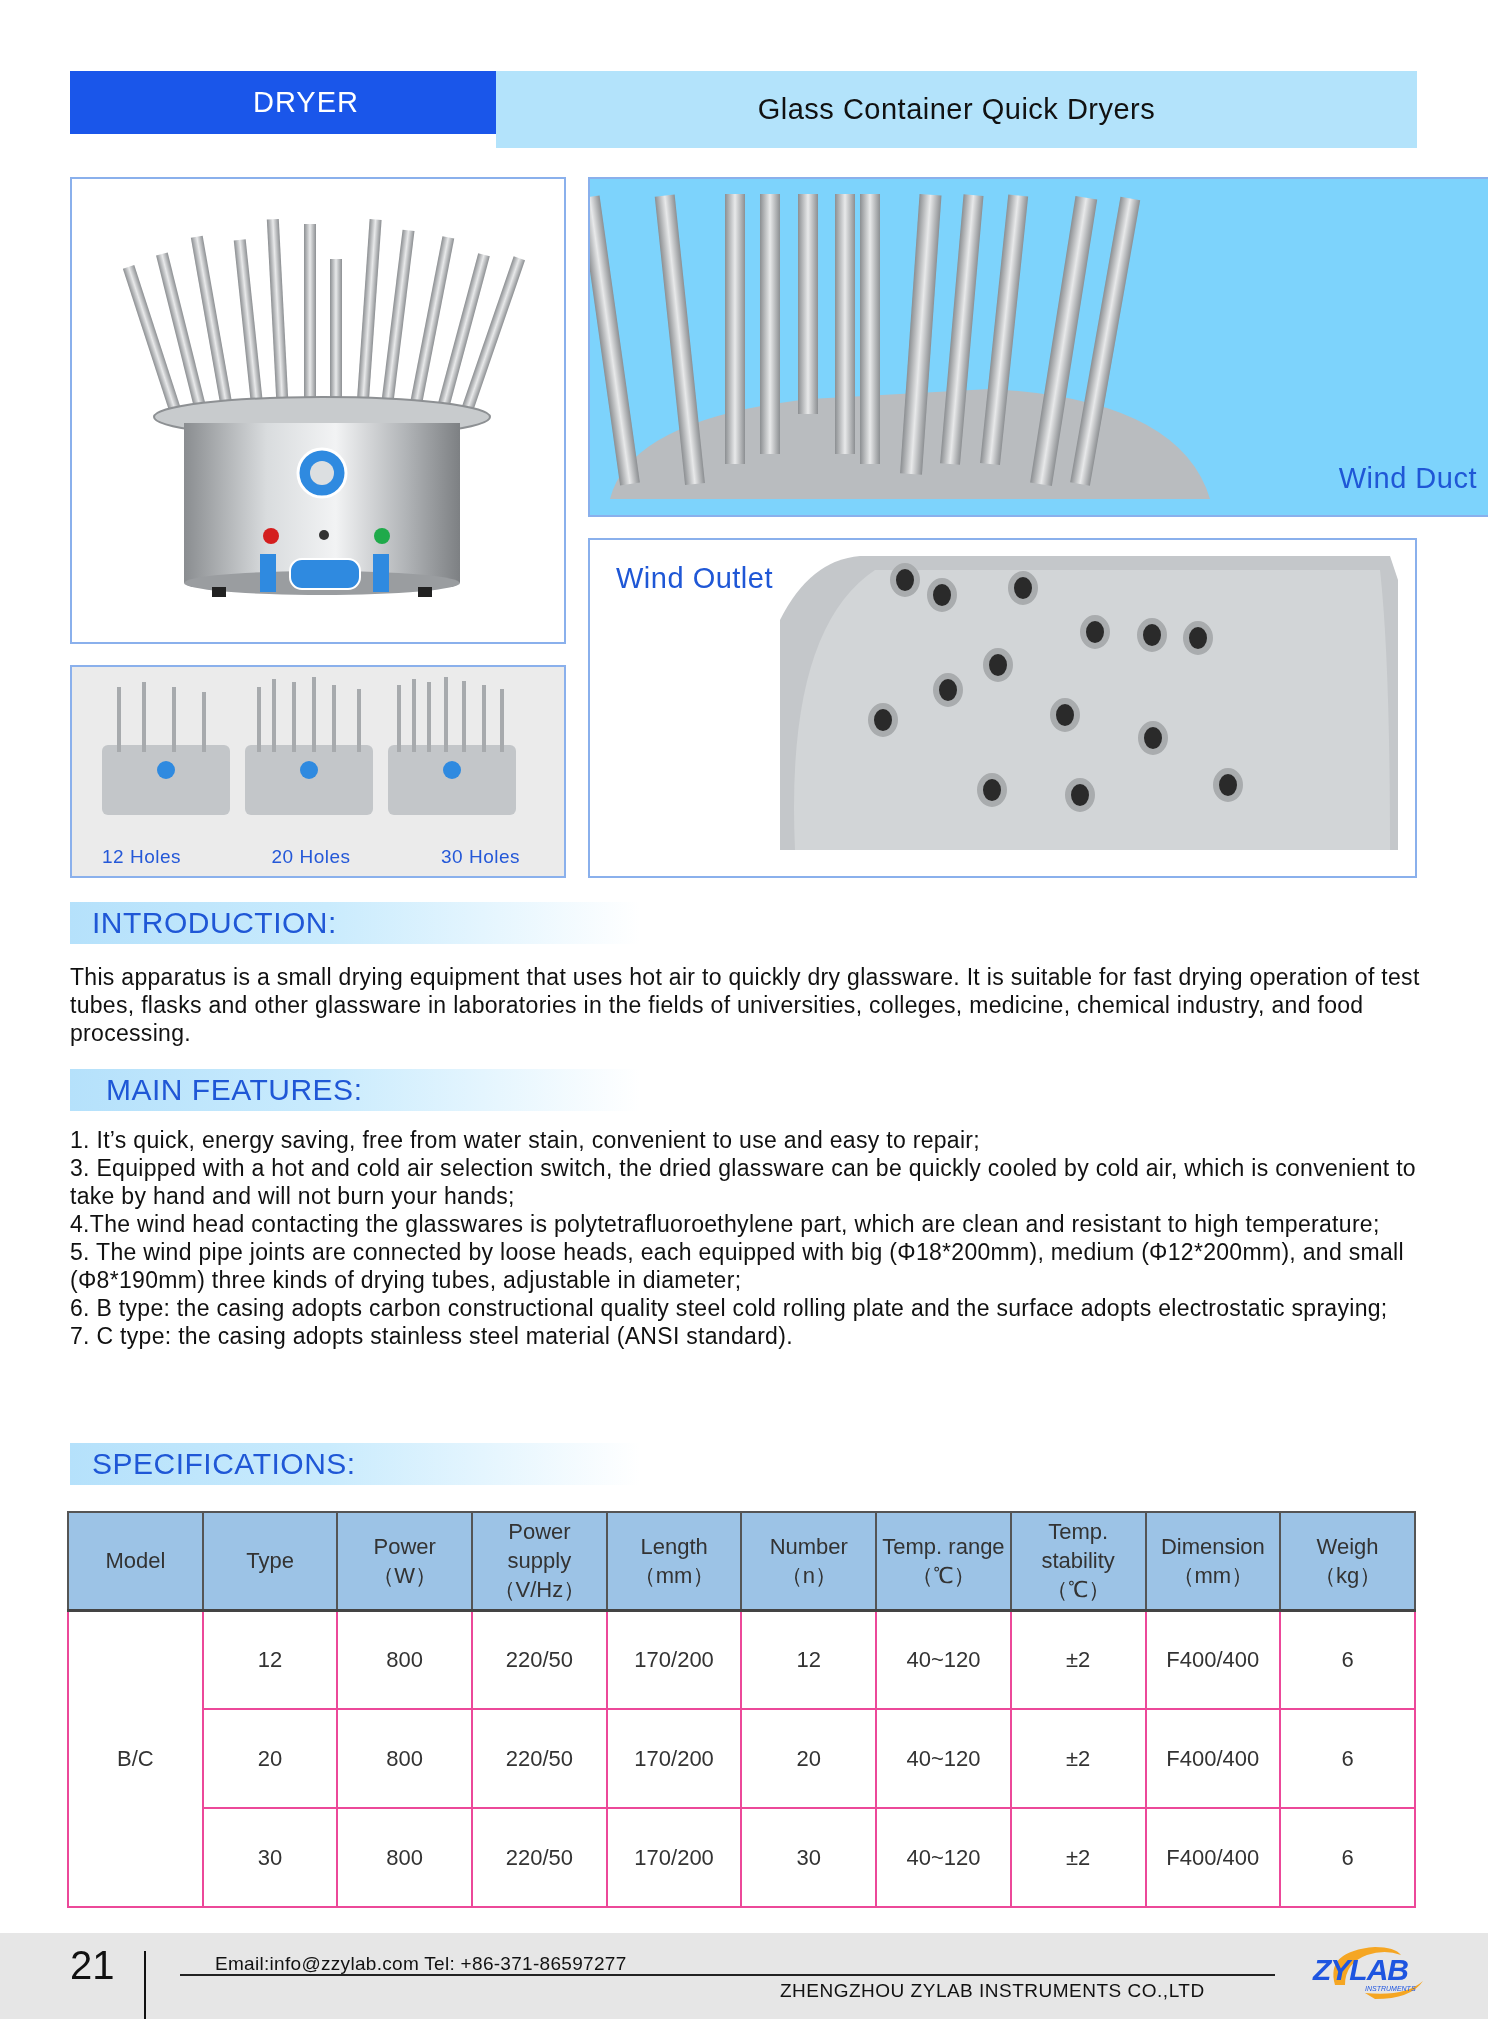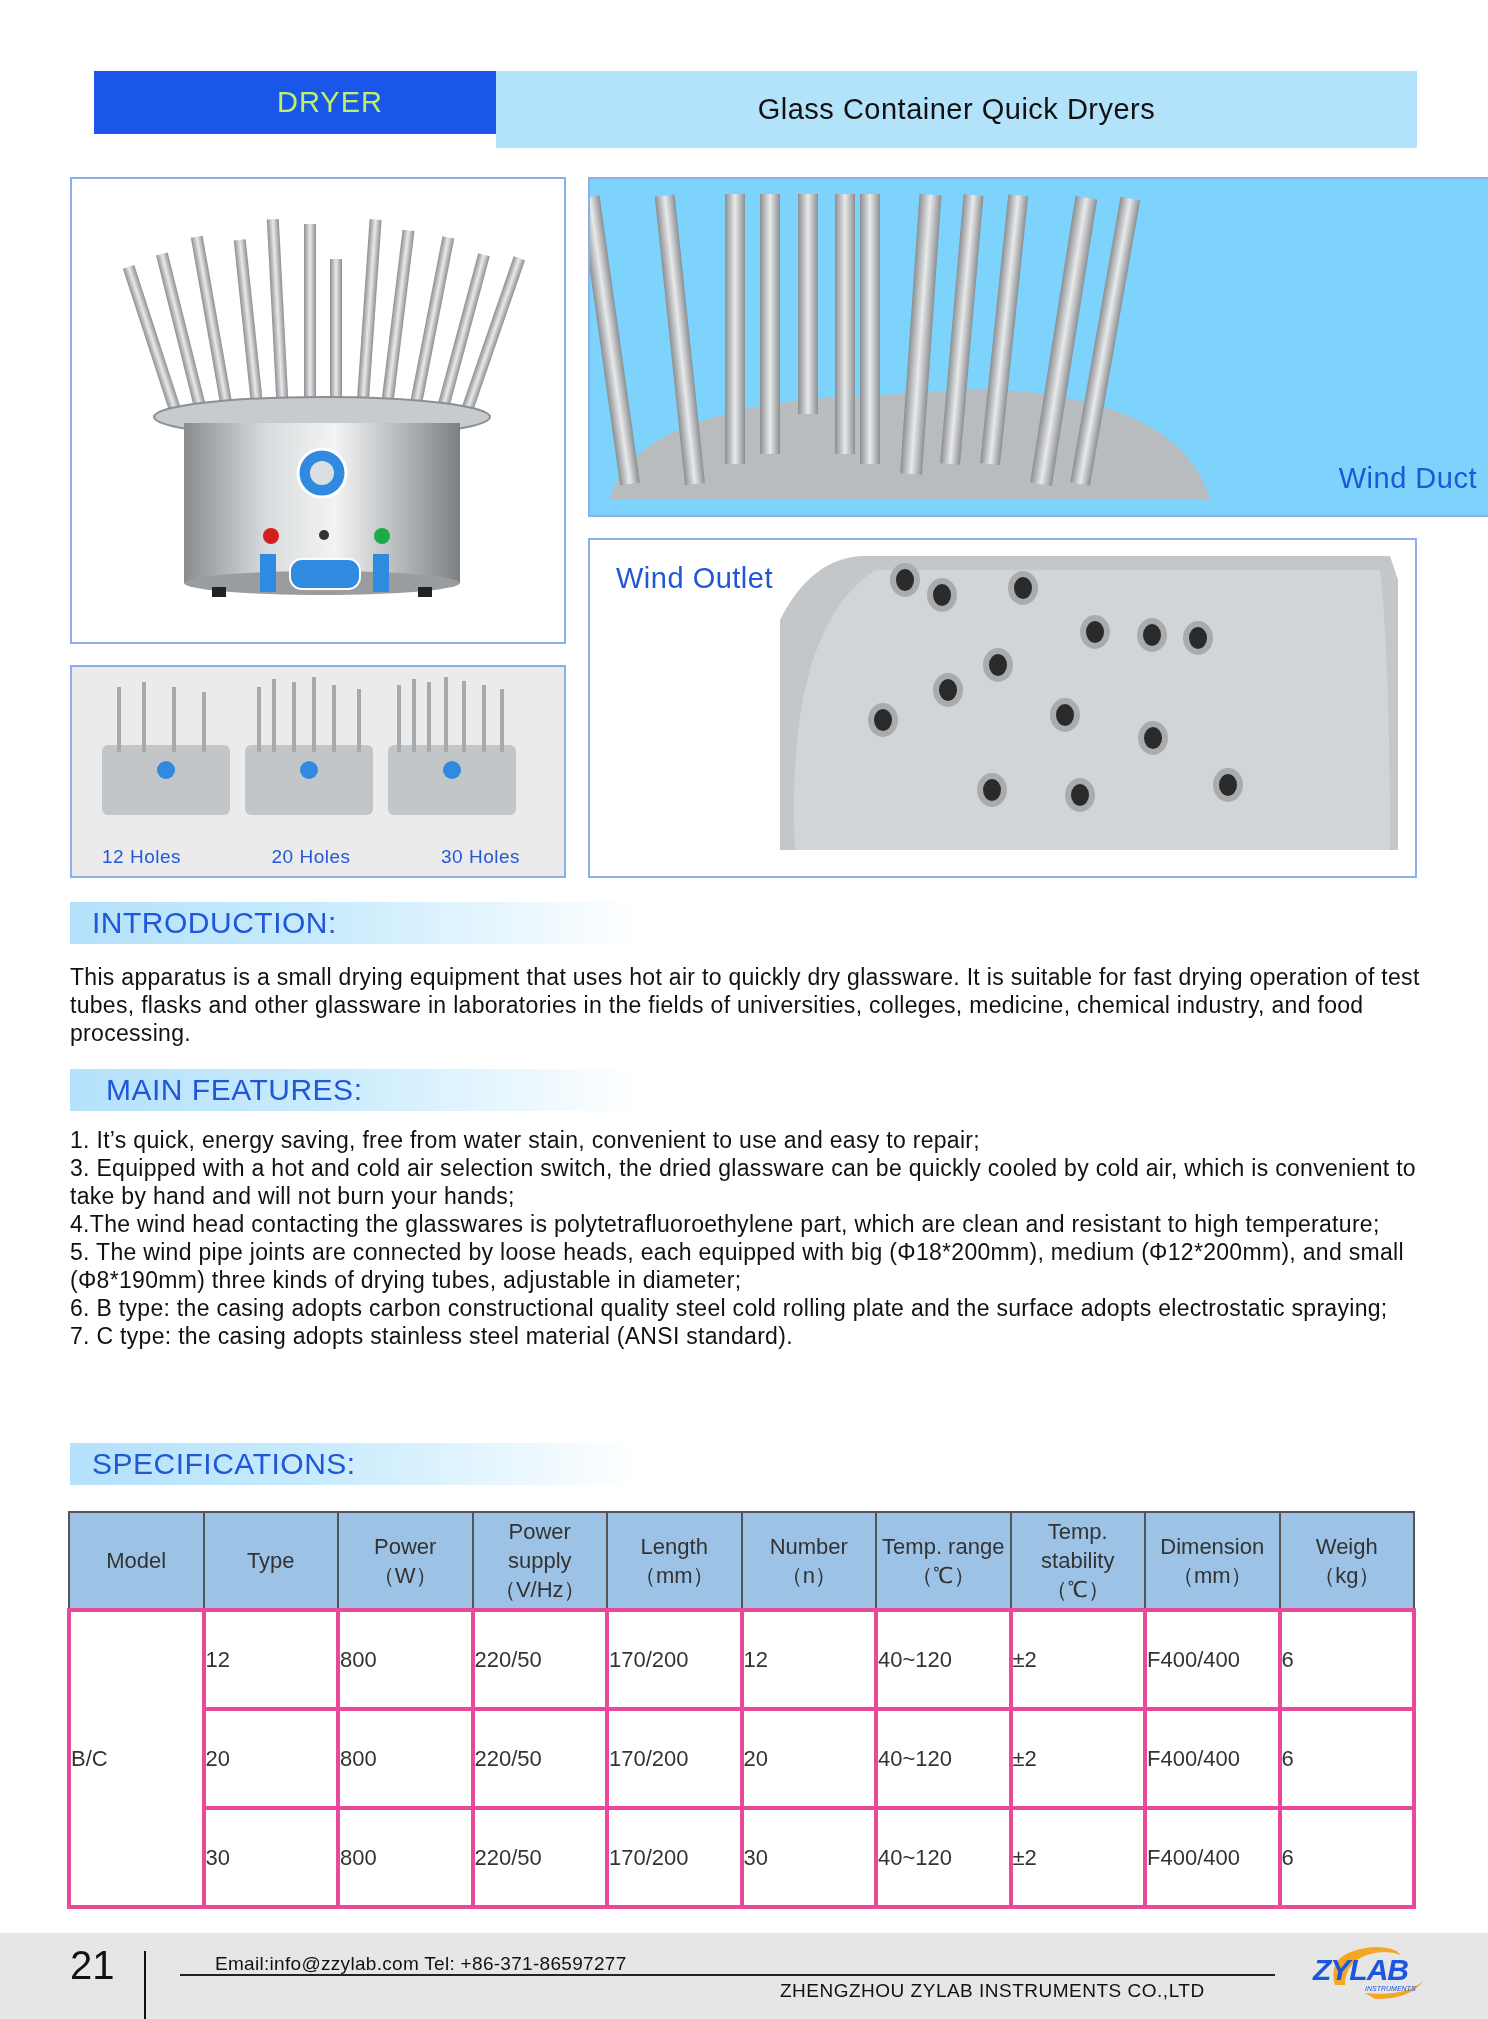--- a/index.html
+++ b/index.html
@@ -1,21 +1,21 @@
 <!DOCTYPE html>
 <html><head>
 <meta charset="utf-8">
 <style>
   * { box-sizing: border-box; margin: 0; padding: 0; }
   html, body { width: 1488px; height: 2019px; background: #ffffff; overflow: hidden; }
   body { position: relative; font-family: "Liberation Sans", sans-serif; color: #1a1a1a; }
 
   
   .hdr-left { position: absolute; left: 70px; top: 71px; width: 472px; height: 63px; background: #1a56ea;
-    color: #bef264; font-size: 29px; letter-spacing: 1px; display: flex; align-items: center; justify-content: center; margin-left: 24px; }
+    color: #ffffff; font-size: 29px; letter-spacing: 1px; display: flex; align-items: center; justify-content: center; }
   .hdr-right { position: absolute; left: 496px; top: 71px; width: 921px; height: 77px; background: #b3e3fb;
     color: #111; font-size: 29px; letter-spacing: 0.5px; display: flex; align-items: center; justify-content: center; }
 
   
   .panel { position: absolute; border: 2px solid #8ab0ec; overflow: hidden; }
   .p-main { left: 70px; top: 177px; width: 496px; height: 467px; background: #fff; }
   .p-models { left: 70px; top: 665px; width: 496px; height: 213px; background: #ebebeb; }
   .p-duct { left: 588px; top: 177px; width: 909px; height: 340px; background: #7dd3fc; }
   .p-outlet { left: 588px; top: 538px; width: 829px; height: 340px; background: #fff; }
 
@@ -34,21 +34,21 @@
   .body-text { position: absolute; left: 70px; width: 1360px; font-size: 23px; line-height: 28px; letter-spacing: 0.3px; color: #111; }
   .intro-text { top: 963px; }
   .features { top: 1126px; list-style: none; }
   .features li { white-space: normal; }
 
   
   .spec-table { position: absolute; left: 67px; top: 1511px; width: 1349px; border-collapse: collapse; table-layout: fixed; }
   .spec-table th { background: #9cc3e6; color: #333; font-weight: normal; font-size: 22px; line-height: 29px;
     border-left: 2px solid #555; border-right: 2px solid #555; border-top: 2px solid #555; height: 98px; padding: 0 4px; }
   .spec-table thead tr { border-bottom: 3px solid #444; }
-  .spec-table td { text-align: left; font-size: 22px; color: #333; border: 4px solid #ec4899; height: 99px; }
+  .spec-table td { text-align: center; font-size: 22px; color: #333; border: 2px solid #ec4899; height: 99px; }
   .spec-table th .unit { display: block; }
 
   
   .footer { position: absolute; left: 0; top: 1933px; width: 1488px; height: 86px; background: #e6e6e6; }
   .page-num { position: absolute; left: 70px; top: 10px; font-size: 40px; color: #111; }
   .vline { position: absolute; left: 144px; top: 18px; width: 2px; height: 70px; background: #111; }
   .contact { position: absolute; left: 215px; top: 20px; font-size: 19px; color: #111; letter-spacing: 0.3px; }
   .hline { position: absolute; left: 180px; top: 41px; width: 1095px; height: 2px; background: #222; }
   .company { position: absolute; left: 780px; top: 47px; font-size: 19px; color: #111; letter-spacing: 0.5px; }
   .logo { position: absolute; left: 1305px; top: 8px; width: 140px; height: 60px; }

